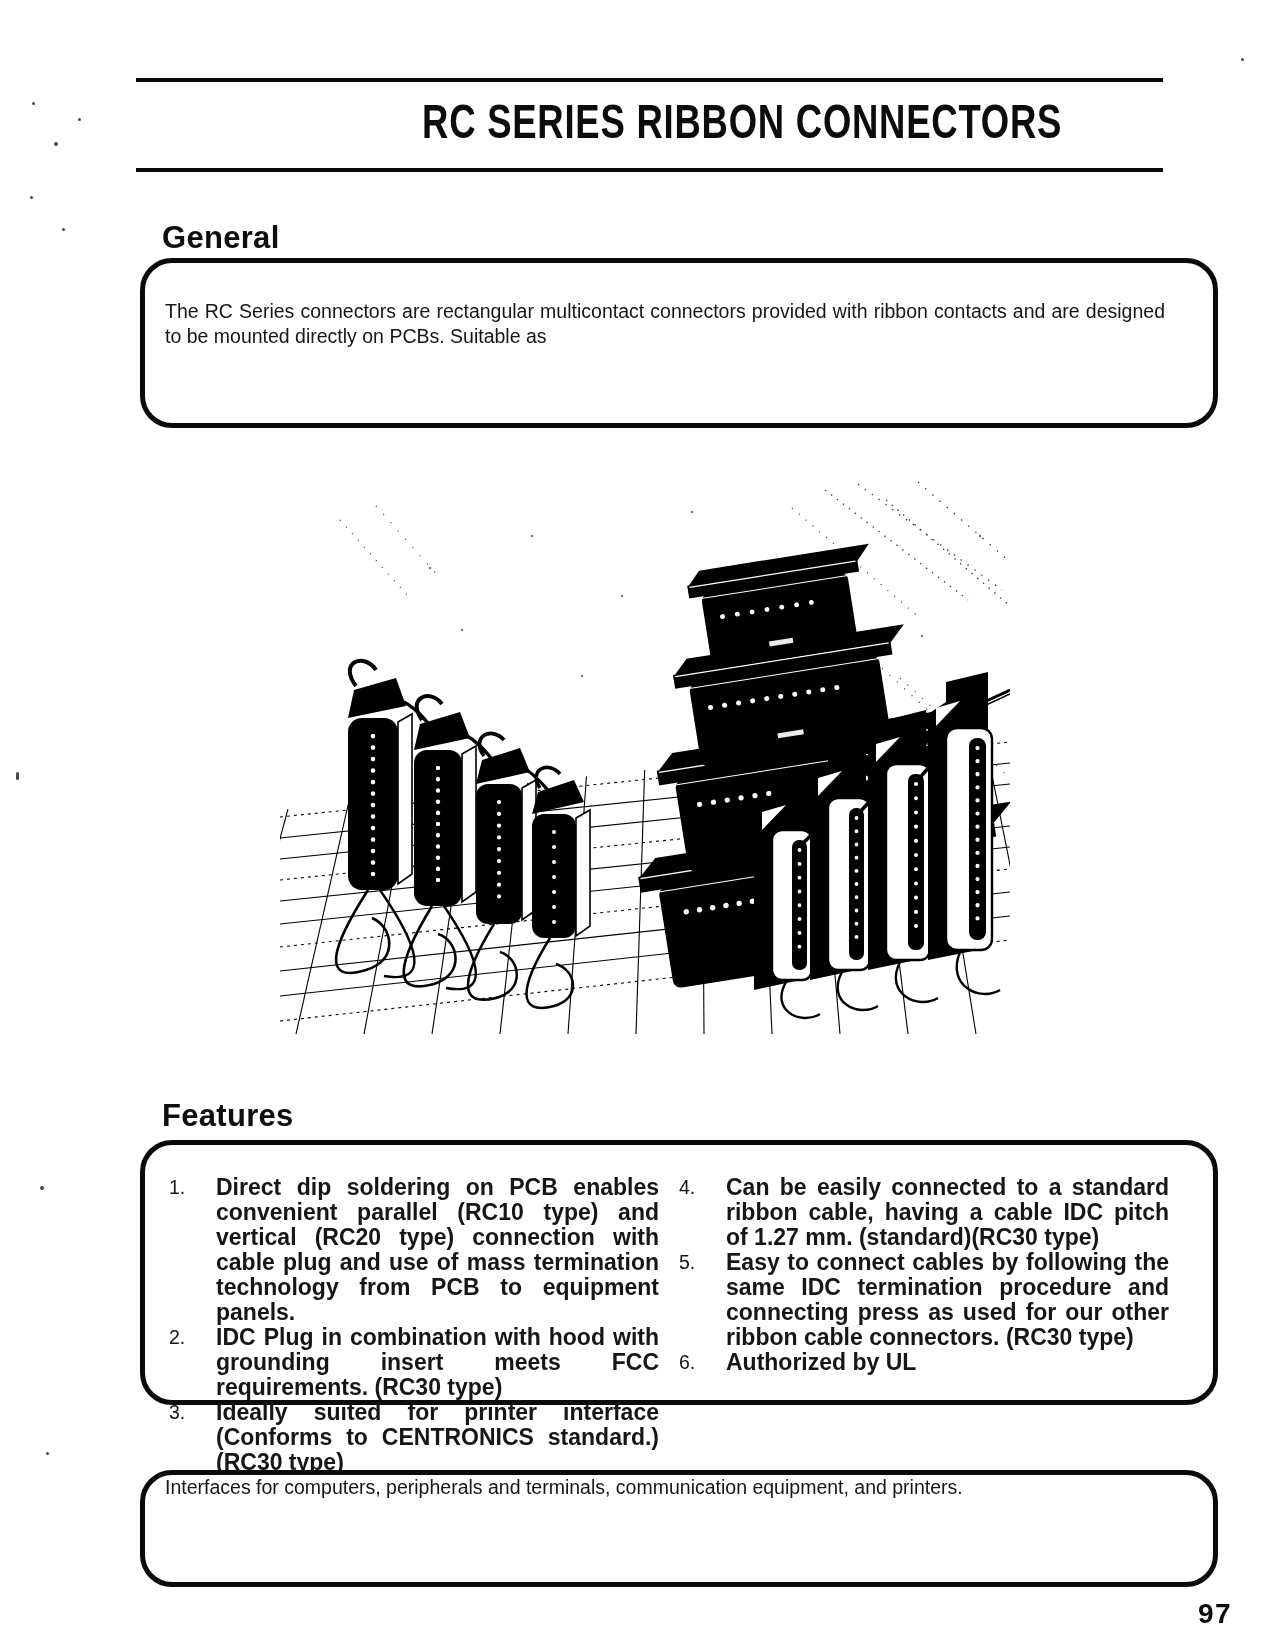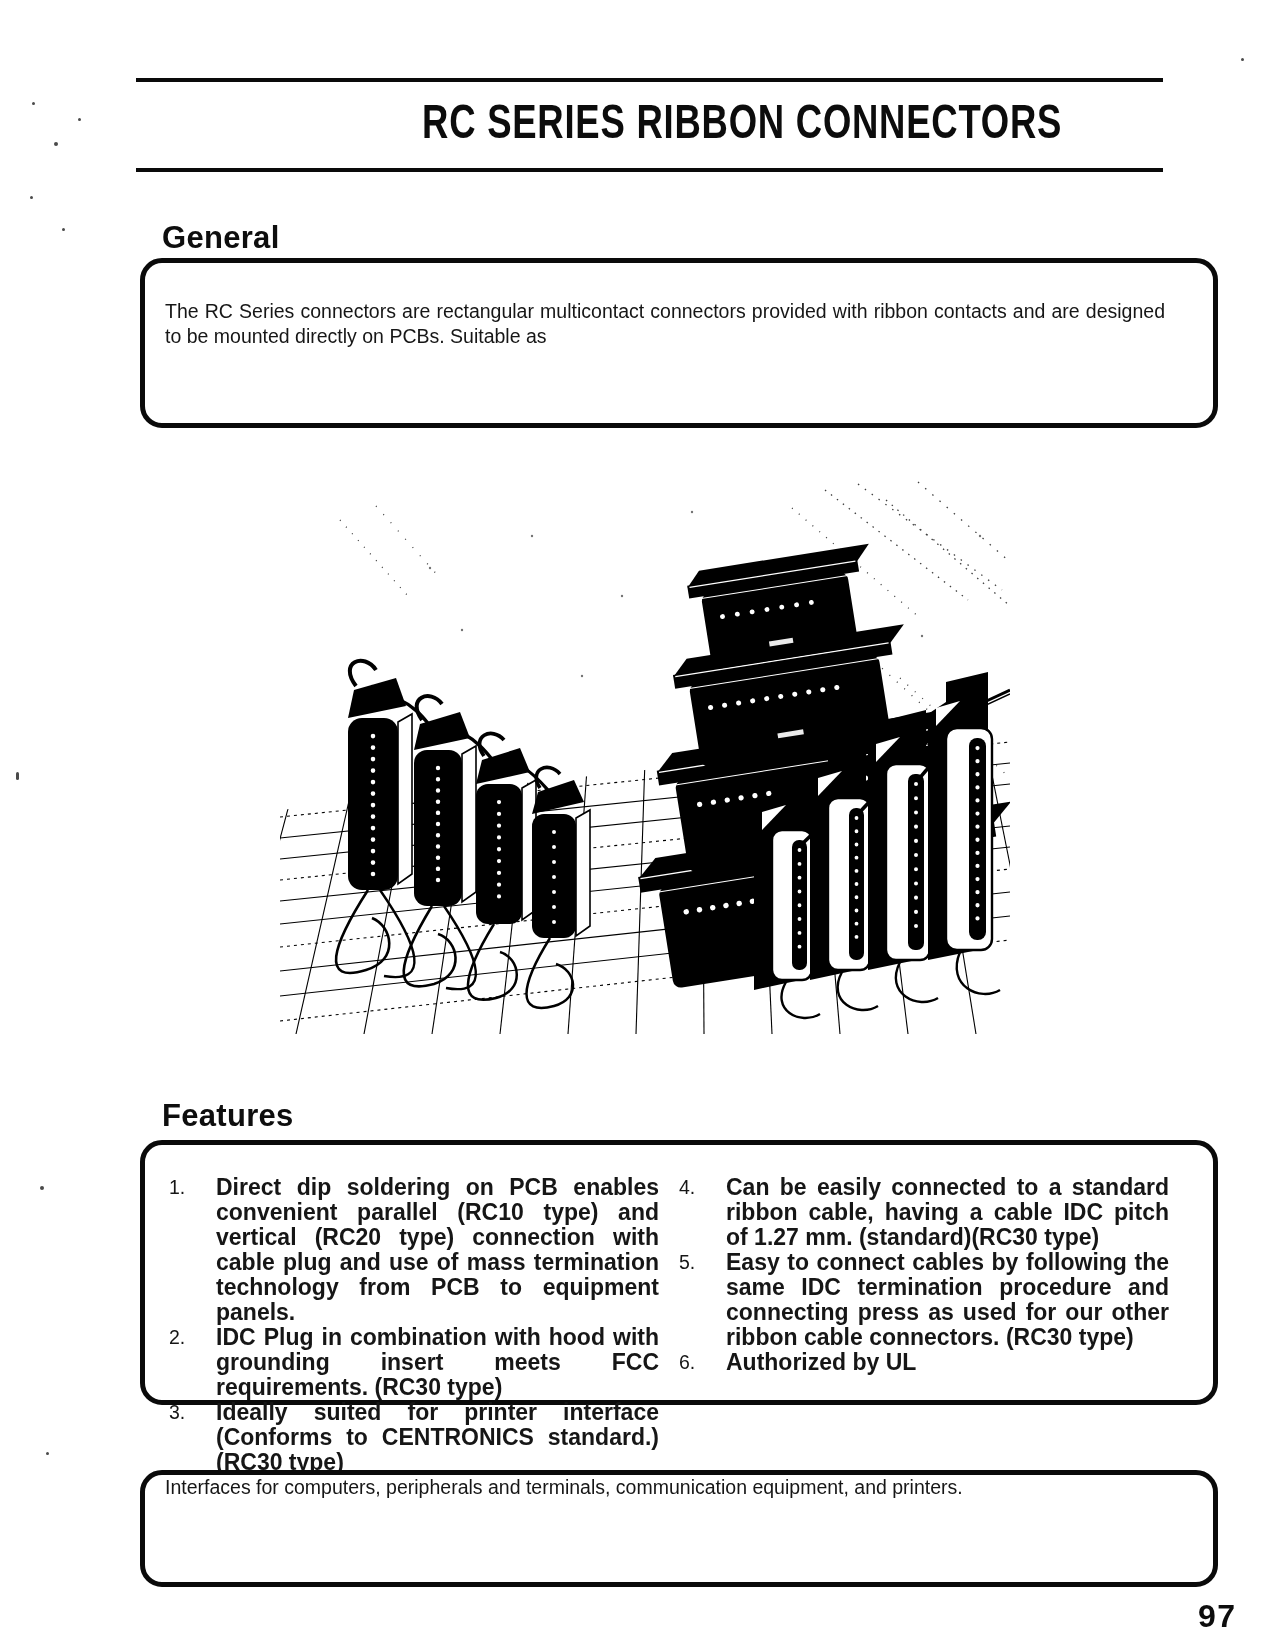--- a/index.html
+++ b/index.html
@@ -23,36 +23,36 @@
   .section-heading {
     position:absolute; left:162px; font-size:31px; font-weight:700;
     letter-spacing:0.3px; color:#0e0e0e;
   }
   .h-general { top:220px; }
   .h-features { top:1098px; }
   .h-applications { top:1498px; }
   
   .box {
     position:absolute; left:140px; width:1078px; box-sizing:border-box;
-    border:5px solid #0a0a0a; border-radius:22px; background:#fff;
+    border:5px solid #0a0a0a; border-radius:32px; background:#fff;
   }
   .box-general { top:258px; height:170px; padding:36px 48px 0 20px; display:flex; gap:20px; }
   .box-features { top:1140px; height:265px; padding:30px 34px 0 24px; display:flex; gap:10px; }
   .box-applications { top:1470px; height:117px; display:flex; padding:0 40px 0 20px; }
   .body-text { font-size:19.5px; line-height:25px; text-align:justify; color:#161616; margin:0; }
   .col { flex:1; }
   
   .feat-col { flex:1; }
   .feat-row { display:flex; }
   .feat-num { flex:none; width:47px; font-size:19.5px; line-height:25px; color:#161616; }
   .feat-text { flex:1; font-size:23px; line-height:25px; text-align:justify; color:#161616; padding-right:10px; margin:0;font-weight:bold; }
   
   .photo { position:absolute; left:280px; top:478px; width:730px; height:556px; }
   
-  .page-number { position:absolute; left:1198px; top:1598px; font-size:32px; font-weight:700; letter-spacing:1.5px; color:#0d0d0d; }
+  .page-number { position:absolute; left:1198px; top:1598px; font-size:28px; font-weight:700; letter-spacing:1.5px; color:#0d0d0d; }
   
   .speck { position:absolute; background:#4a4a4a; border-radius:50%; }
   .s1{left:32px;top:102px;width:3px;height:3px;}
   .s2{left:54px;top:142px;width:4px;height:4px;}
   .s3{left:30px;top:196px;width:3px;height:3px;}
   .s4{left:62px;top:228px;width:3px;height:3px;}
   .s5{left:16px;top:772px;width:3px;height:8px;border-radius:2px;}
   .s6{left:40px;top:1186px;width:4px;height:4px;}
   .s7{left:46px;top:1452px;width:3px;height:3px;}
   .s8{left:1241px;top:58px;width:3px;height:3px;}

